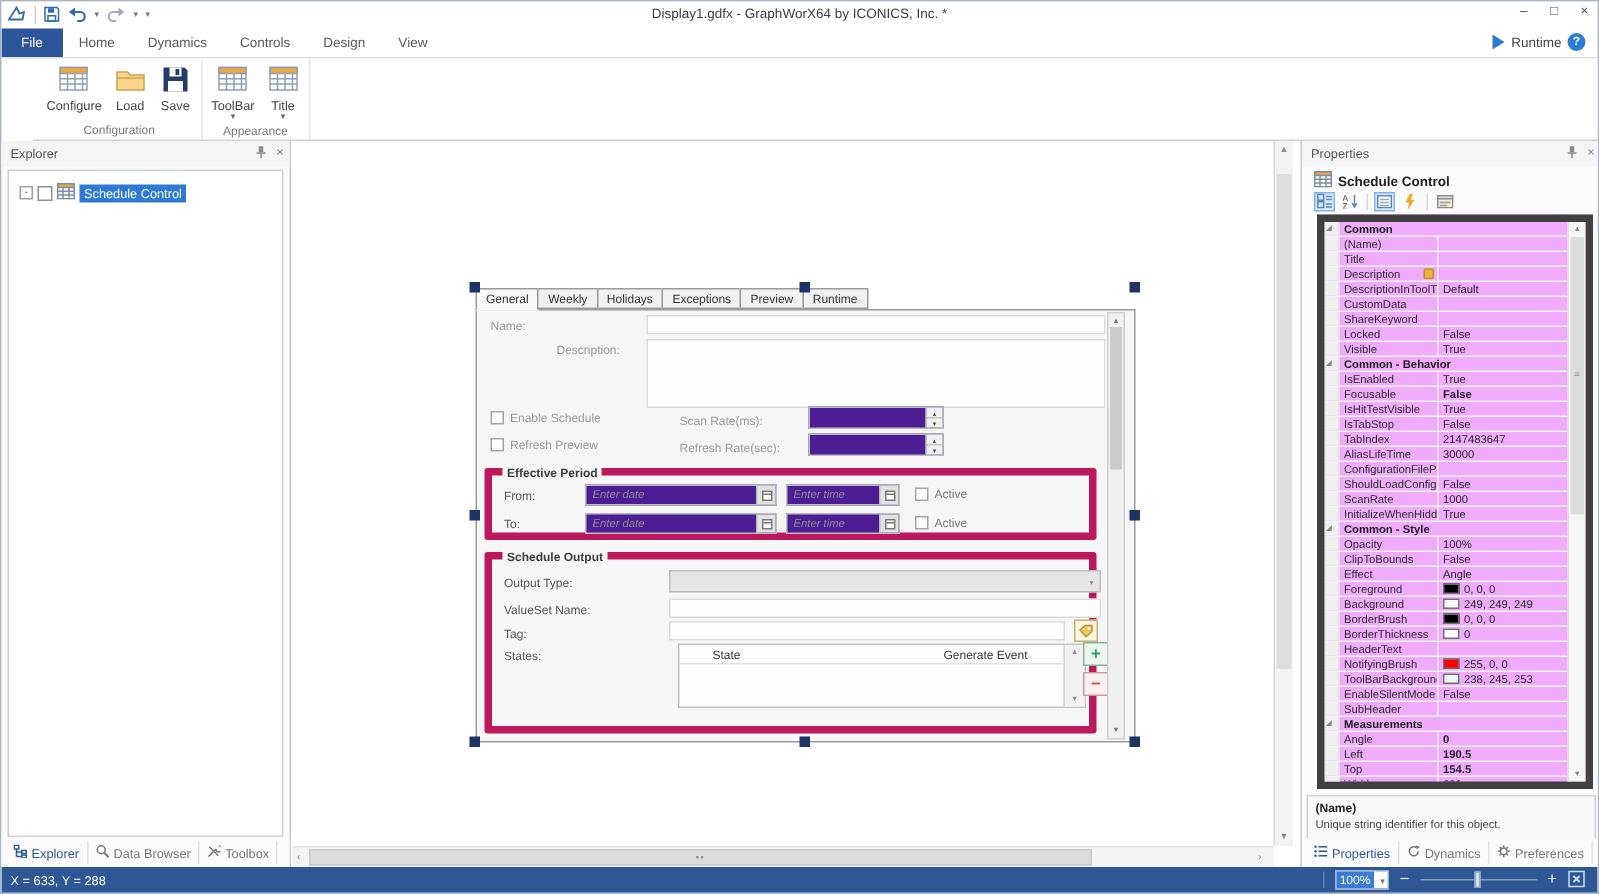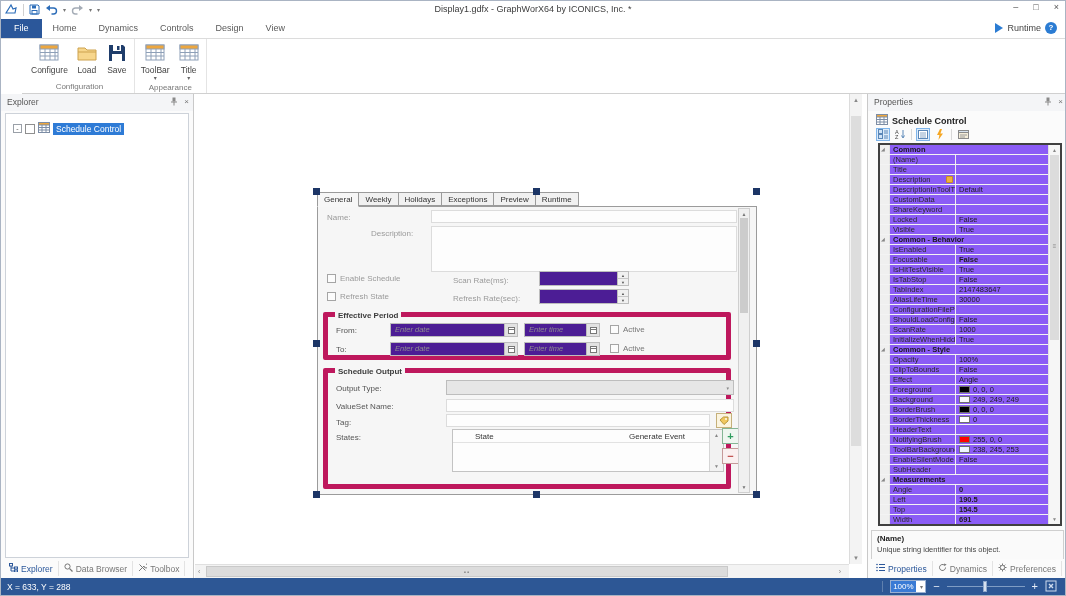--- a/index.html
+++ b/index.html
@@ -115,21 +115,21 @@
   .dthumb { position:absolute; left:1px; right:1px; top:9px; height:95px; background:#cccccc; }
 
   
   .props { position:absolute; left:866px; top:0; width:200px; height:484px; background:#fbfbfb; border-left:1px solid #c9c9c9;}
   .ptitle { position:absolute; left:8px; top:20px; display:flex; align-items:center; gap:4px;
             font-size:9px; font-weight:bold; color:#222; }
   .ptools { position:absolute; left:8px; top:33px; height:14px; display:flex; align-items:center; gap:3px; }
   .ptool { width:14px; height:13px; display:flex; align-items:center; justify-content:center; }
   .ptool.sel { border:1px solid #7eb4ea; background:#dcebfa; }
   .ptsep { width:1px; height:11px; background:#d8d8d8; margin:0 1px; }
-  .pgridwrap { position:absolute; left:10px; top:49px; width:184px; height:383px; background:#8b5cf6; border:2px solid #404040; }
+  .pgridwrap { position:absolute; left:10px; top:49px; width:184px; height:383px; background:#f0abfc; border:5px solid #404040; }
   .pgrid { position:absolute; left:0; top:0; right:12px; bottom:0; overflow:hidden; }
   .prow, .pcat { display:flex; height:10px; border-bottom:1px solid #f3f3f3; align-items:stretch; }
   .gut { width:10px; background:#efefef; border-right:1px solid #e4e4e4; flex:none; position:relative; }
   .tri { position:absolute; left:1px; top:1px; font-size:5px; color:#888; line-height:6px; }
   .pcat .clabel { font-size:7.5px; font-weight:bold; color:#1a1a1a; padding-left:3px; line-height:10px; white-space:nowrap;}
   .plabel { width:66px; flex:none; font-size:7.5px; color:#2a2a2a; padding-left:3px; line-height:10px;
             border-right:1px solid #efefef; white-space:nowrap; overflow:hidden; position:relative;}
   .pval { flex:1; font-size:7.5px; color:#1f1f1f; padding-left:3px; line-height:10px; white-space:nowrap; overflow:hidden;
           display:flex; align-items:center; }
   .pval.b { font-weight:bold; }
@@ -362,21 +362,21 @@
         <span class="dlabel" style="left:136px; top:84px;">Scan Rate(ms):</span>
         <div class="dfieldg" style="left:222px; top:79px; width:90px; height:15px;">
           <div class="spinbtns">
               <div>▲</div>
               <div>▼</div>
             </div>
         </div>
 
         <div class="dcheck" style="left:10px; top:100px;">
           <span class="cbx"></span>
-            <span class="clbl">Refresh State</span>
+            <span class="clbl">Refresh Preview</span>
         </div>
         <span class="dlabel" style="left:136px; top:102px;">Refresh Rate(sec):</span>
         <div class="dfieldg" style="left:222px; top:97px; width:90px; height:15px;">
           <div class="spinbtns">
               <div>▲</div>
               <div>▼</div>
             </div>
         </div>
 
         <div class="fset" style="left:6px; top:120px; width:408px; height:48px;">

